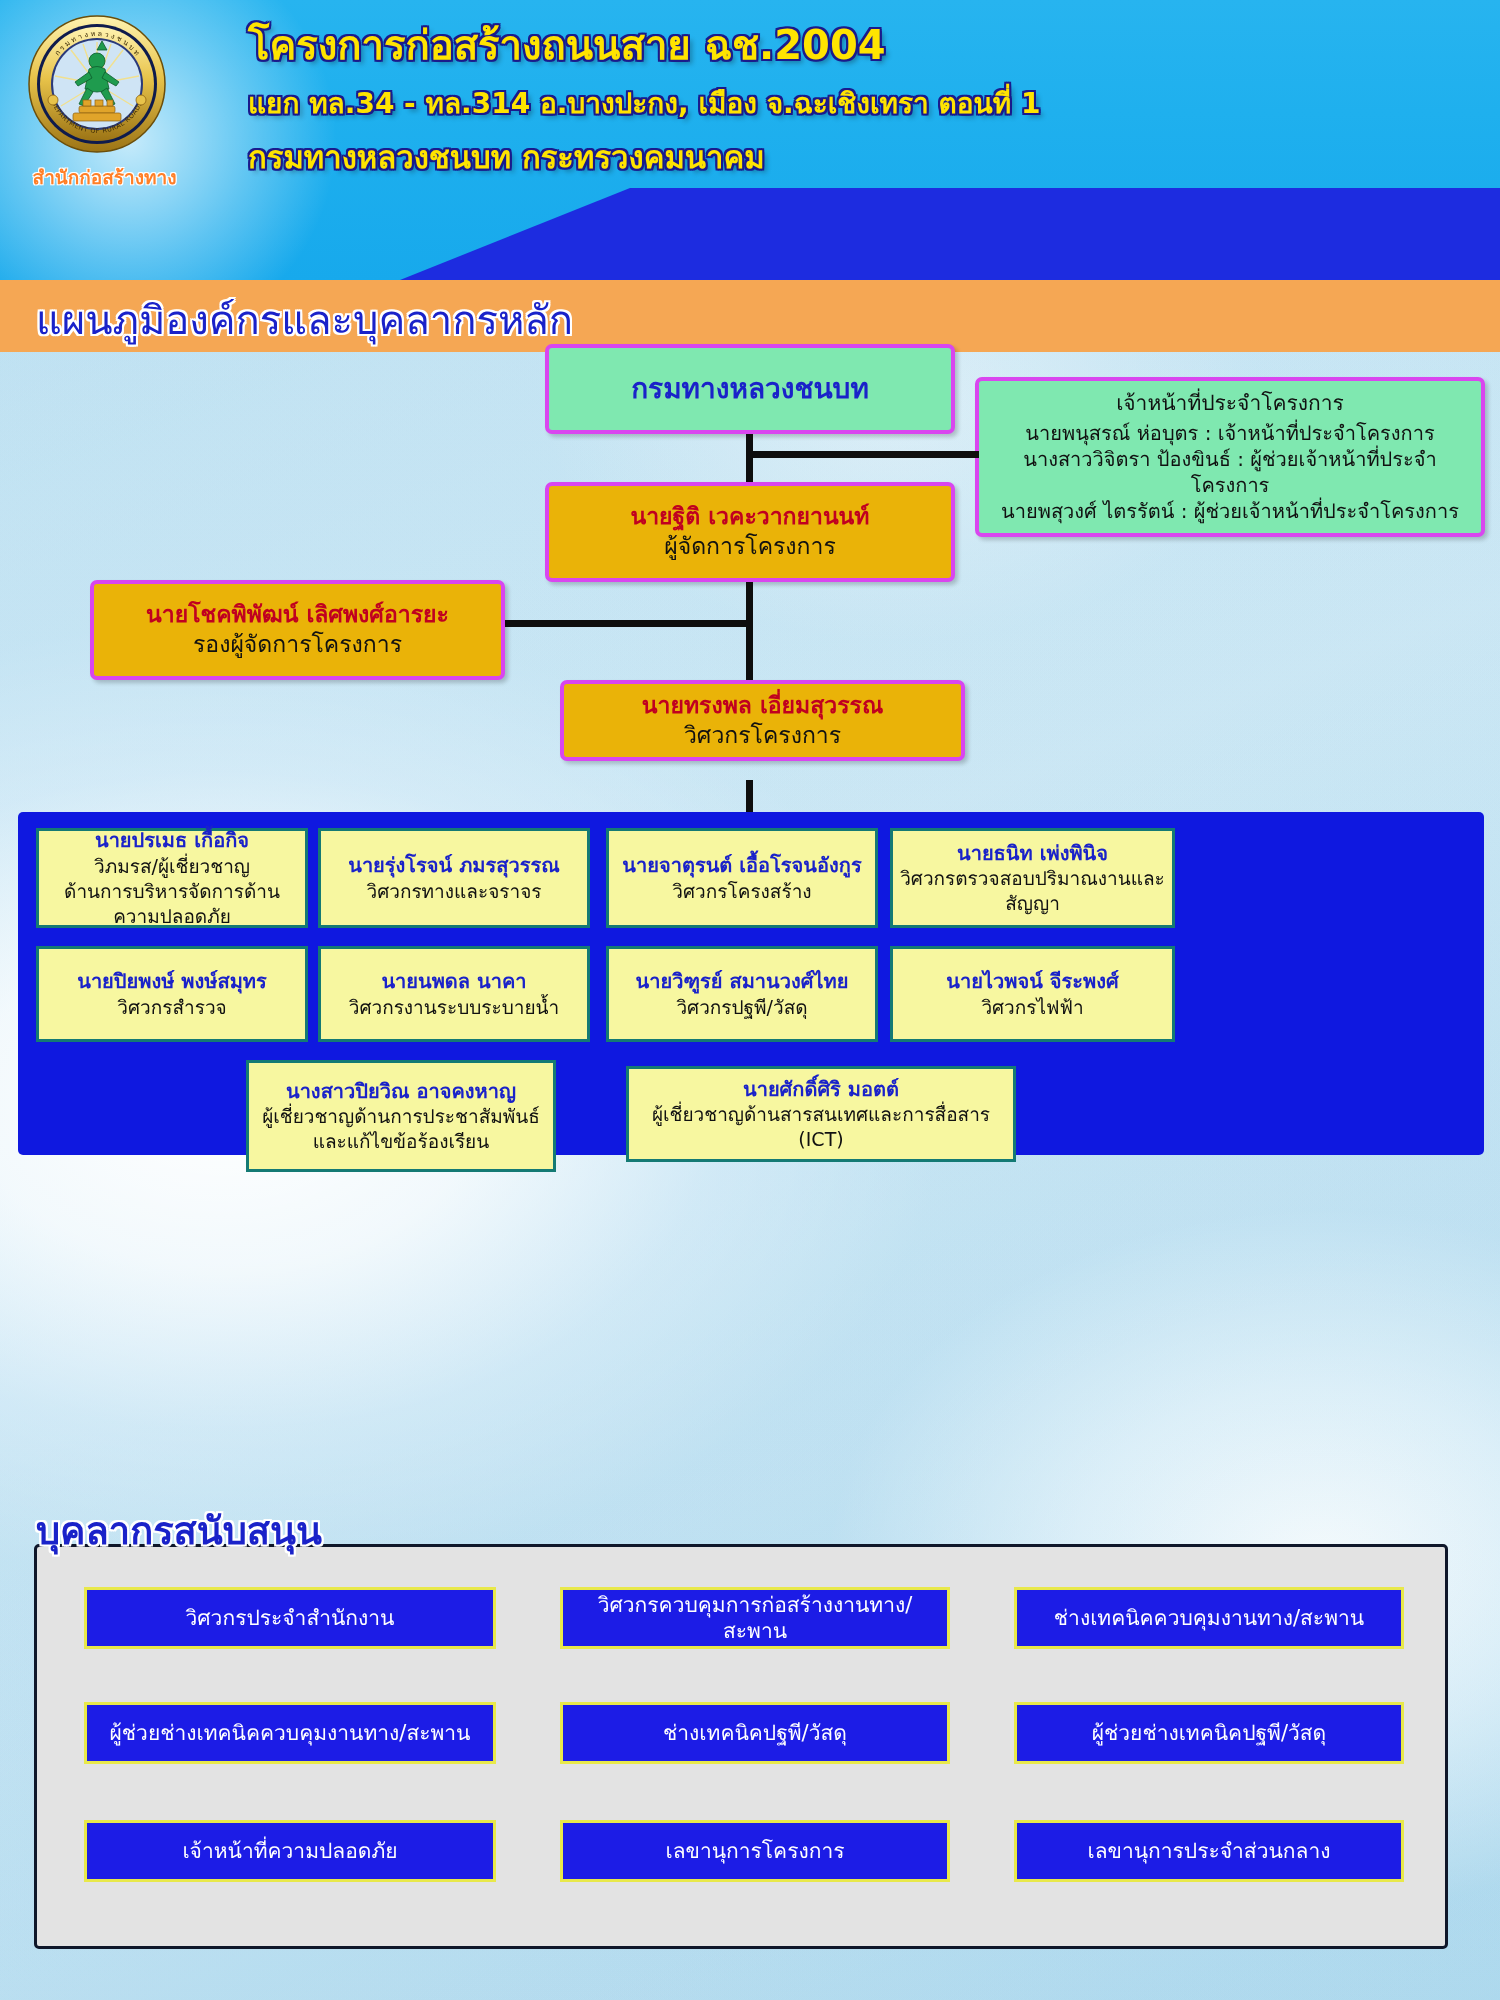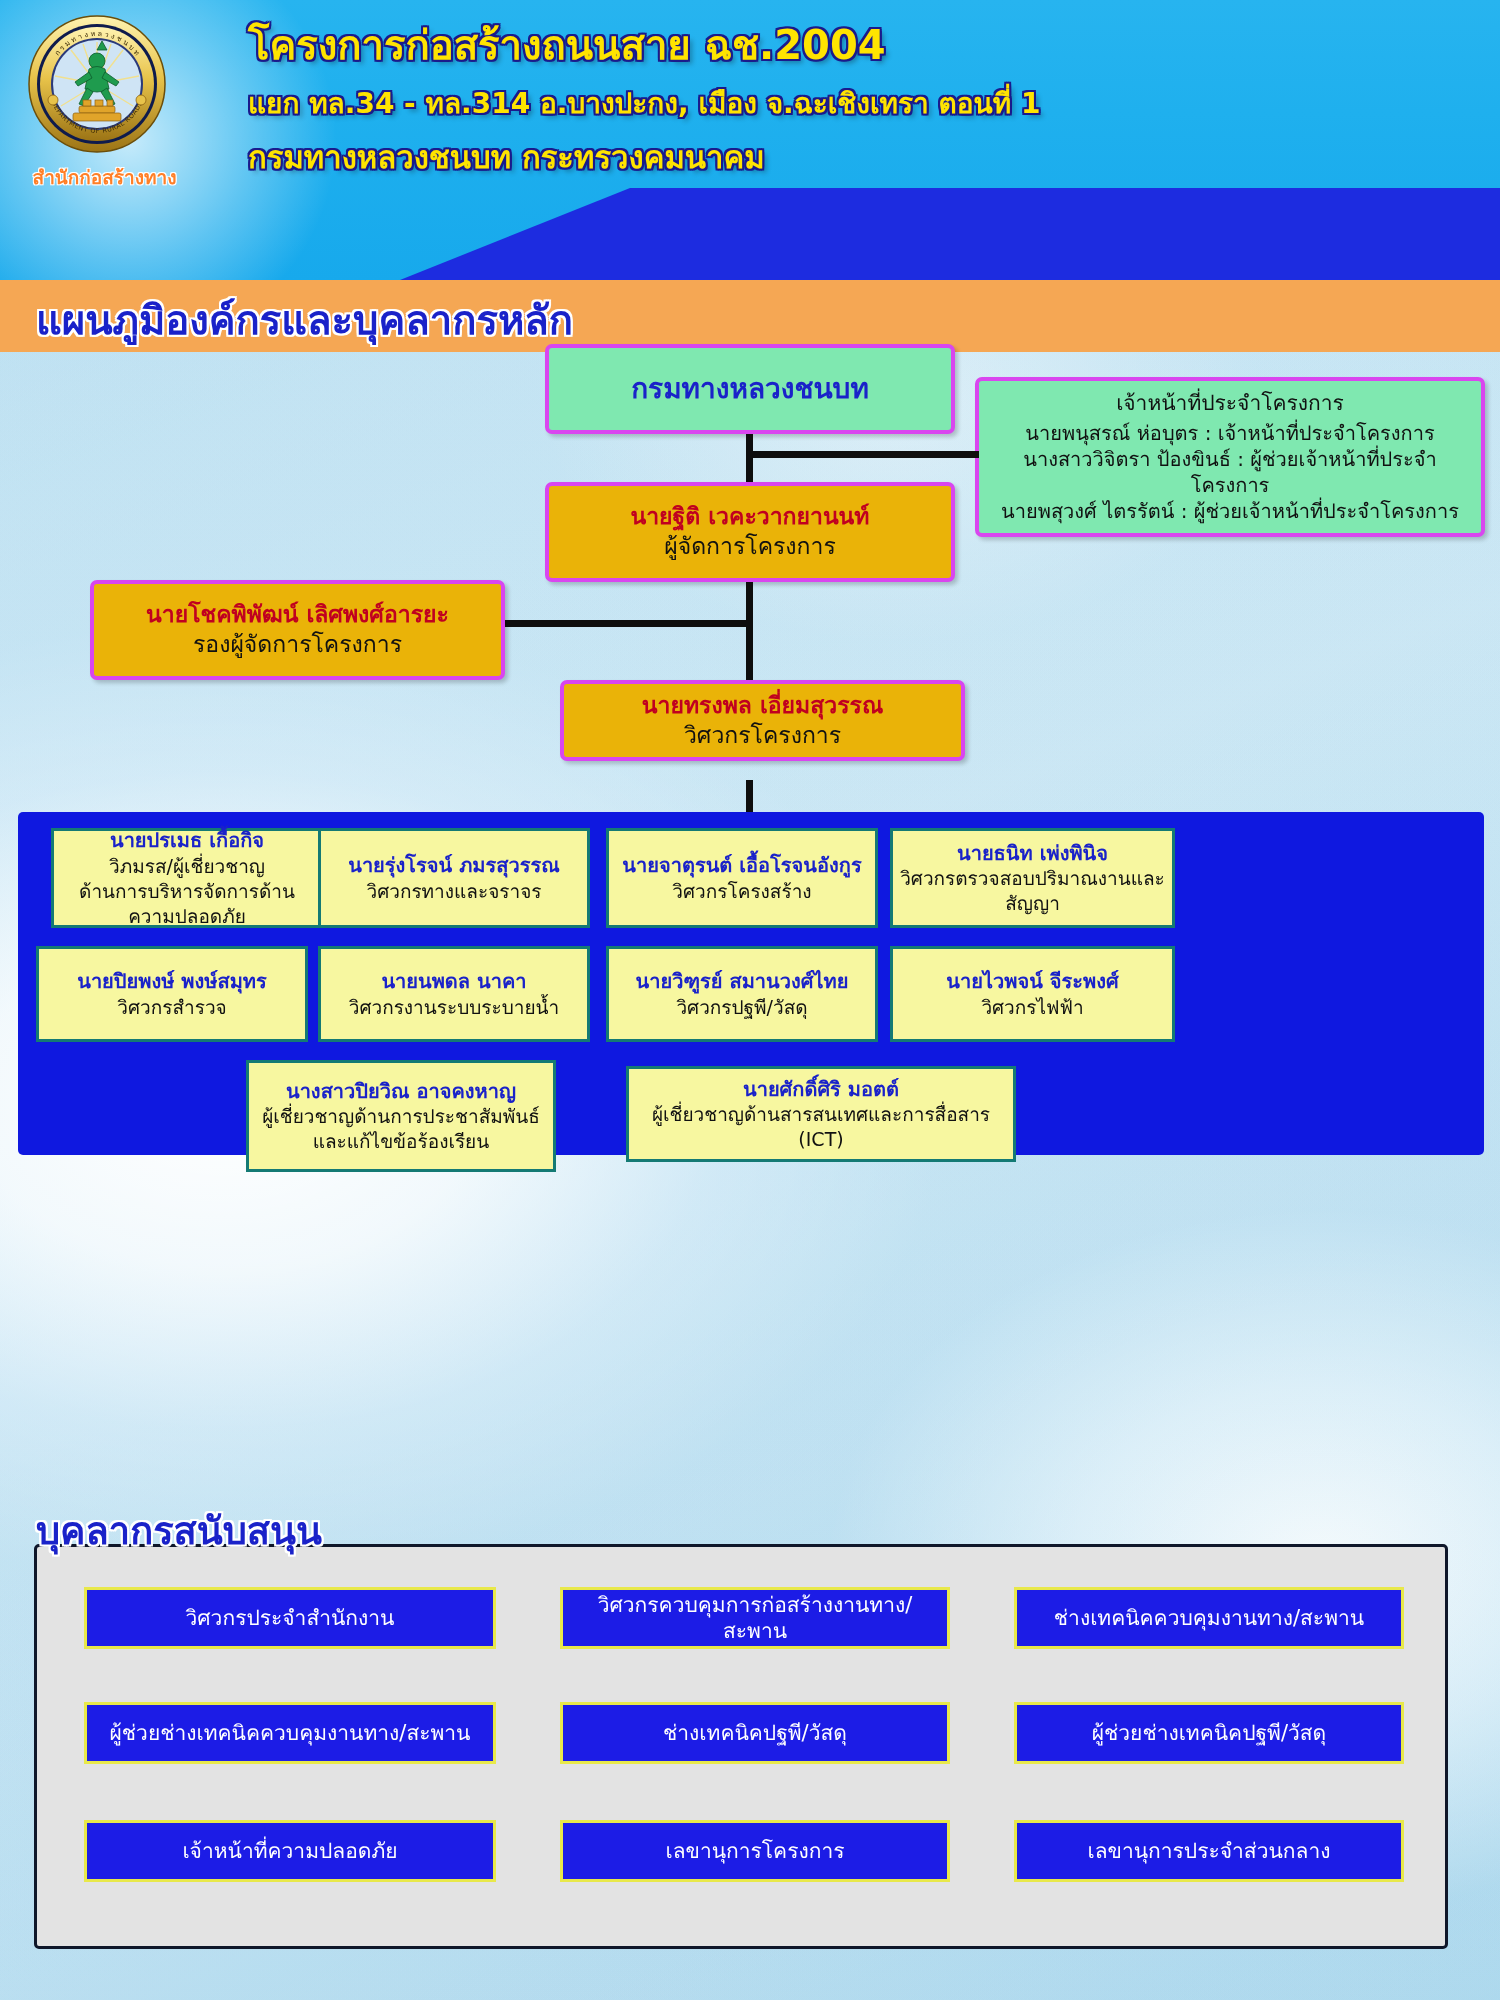--- a/index.html
+++ b/index.html
@@ -58,21 +58,21 @@
   
   .orange-bar {
     position: absolute; left: 0; top: 280px; width: 1500px; height: 72px;
     background: #f5a košt;
     background: #f4a košt;
     background: #f4a košt;
   }
   .orange-bar { background: #f5a754; }
   .orange-bar-title {
     position: absolute; left: 36px; top: 8px;
-    font-size: 40px; font-weight: bold; color: #1a22c9; white-space: nowrap;
+    font-size: 40px; font-weight: normal; color: #1a22c9; white-space: nowrap;
     text-shadow: -2px -2px 0 #fff, 2px -2px 0 #fff, -2px 2px 0 #fff, 2px 2px 0 #fff,
                  0 -2px 0 #fff, 0 2px 0 #fff, -2px 0 0 #fff, 2px 0 0 #fff;
   }
 
   
   .chart { position: absolute; left: 0; top: 352px; width: 1500px; height: 1100px; }
 
   .node {
     position: absolute; border: 4px solid #d946ef; border-radius: 7px;
     display: flex; flex-direction: column; align-items: center; justify-content: center;
@@ -230,21 +230,21 @@
   </div>
 
   <div class="connector" style="left:746px; top:82px;  width:7px;   height:48px;"></div>
   <div class="connector" style="left:746px; top:99px;  width:233px; height:7px;"></div>
   <div class="connector" style="left:746px; top:230px; width:7px;   height:98px;"></div>
   <div class="connector" style="left:505px; top:268px; width:248px; height:7px;"></div>
   <div class="connector" style="left:746px; top:428px; width:7px;   height:36px;"></div>
 
   <div class="blue-panel-real" style="top:460px;">
 
-    <div class="pbox" style="left:18px;  top:16px;  width:272px; height:100px;margin-left:15px;">
+    <div class="pbox" style="left:18px;  top:16px;  width:272px; height:100px;">
       <div class="p-name">นายปรเมธ เกื้อกิจ</div>
       <div class="p-role">วิภมรส/ผู้เชี่ยวชาญ</div>
       <div class="p-role">ด้านการบริหารจัดการด้านความปลอดภัย</div>
     </div>
 
     <div class="pbox" style="left:300px; top:16px;  width:272px; height:100px;">
       <div class="p-name">นายรุ่งโรจน์ ภมรสุวรรณ</div>
       <div class="p-role">วิศวกรทางและจราจร</div>
     </div>
 

